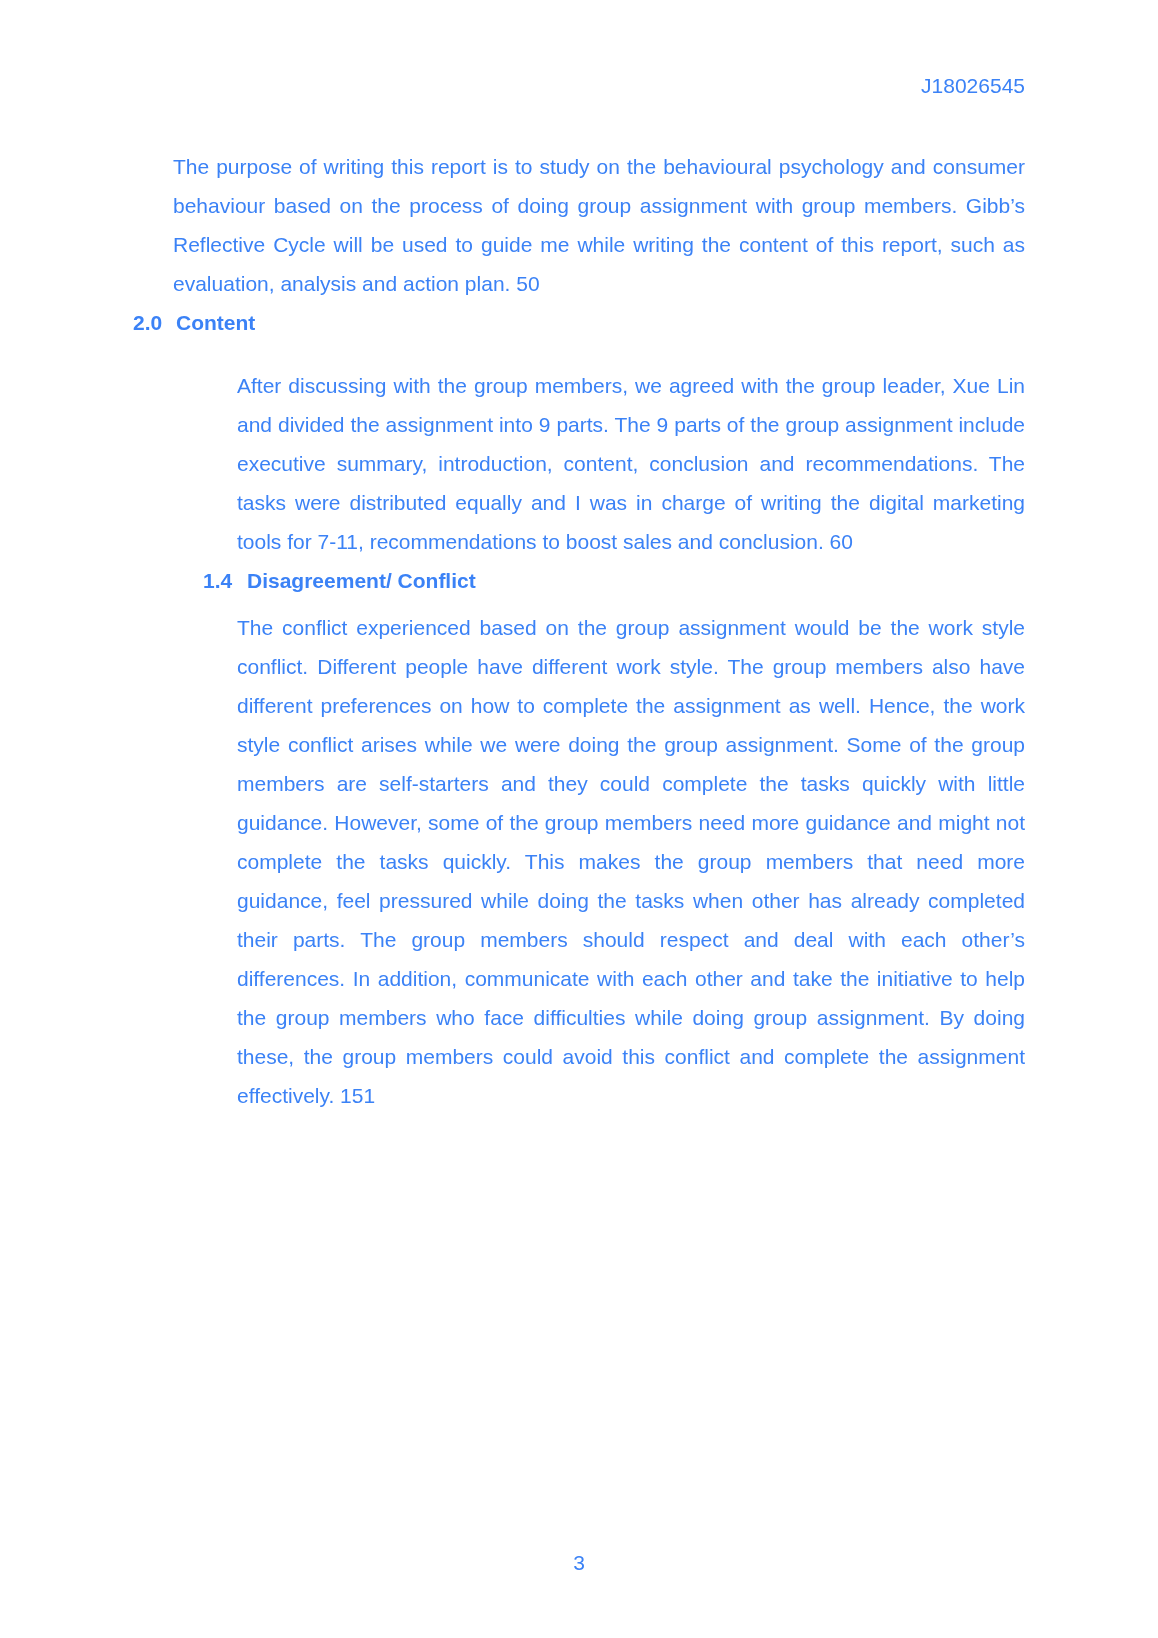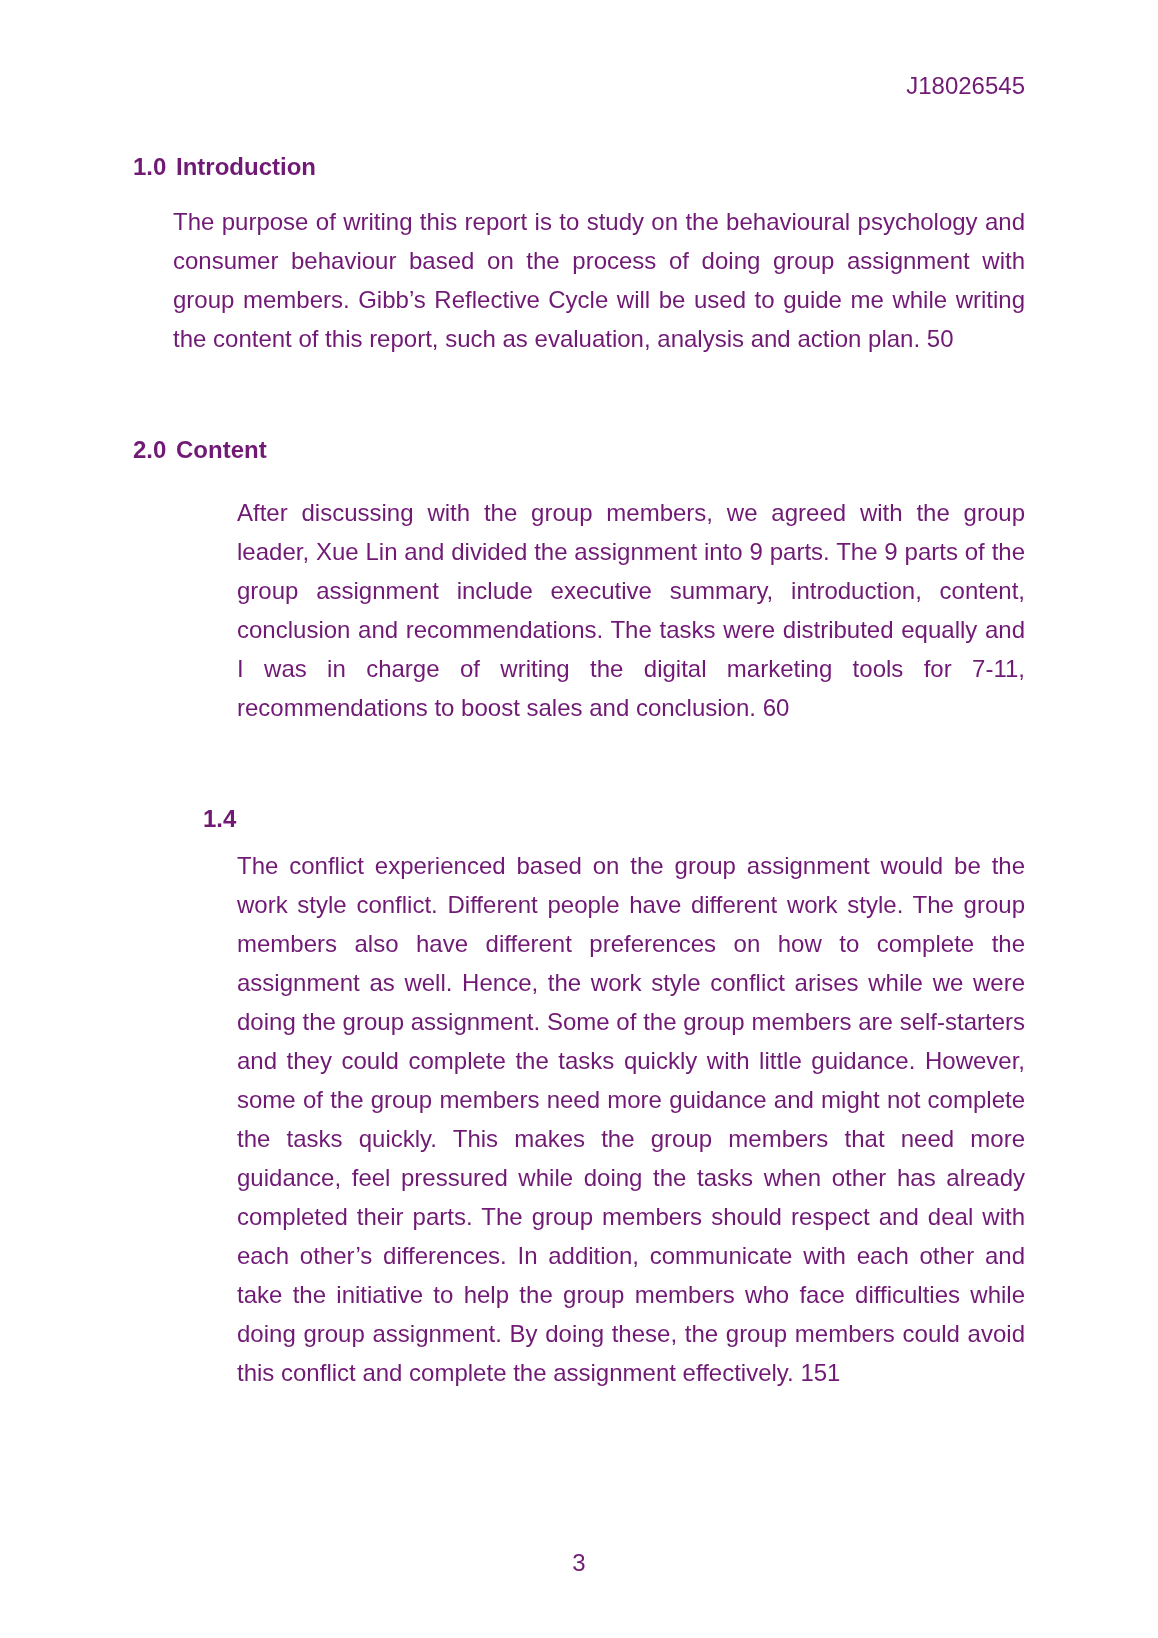--- a/index.html
+++ b/index.html
@@ -3,23 +3,23 @@
 <meta charset="utf-8">
 <style>
   * { margin: 0; padding: 0; box-sizing: border-box; }
   html, body { background: #ffffff; }
   .page {
     width: 1158px;
     height: 1638px;
     background: #ffffff;
     position: relative;
     font-family: "Liberation Sans", sans-serif;
-    font-size: 24px;
+    font-size: 21px;
     line-height: 39px;
-    color: #701a75;
+    color: #3b82f6;
     padding: 66px 133px 13px 133px;
     overflow: hidden;
   }
   .page-header {
     text-align: right;
     margin-bottom: 42px;
   }
   .heading {
     font-weight: bold;
     display: flex;
@@ -34,60 +34,57 @@
   .body-l1 {
     margin-left: 40px;
     margin-top: 16px;
     text-align: justify;
   }
   .body-l2 {
     margin-left: 104px;
     margin-top: 8px;
     text-align: justify;
   }
-  .gap-section { margin-top: 72px; }
+  .gap-section { }
   .gap-sub { margin-top: 24px; }
   .page-footer {
     position: absolute;
     left: 0;
     bottom: 56px;
     width: 100%;
     text-align: center;
   }
 </style>
 </head>
 <body>
 
 <div class="page">
 
   <div class="page-header">
     <span>J18026545</span>
   </div>
 
   <div>
-    <div class="heading heading-l1">
-      <span class="num">1.0</span>
-      <span class="title">Introduction</span>
-    </div>
     <p class="body-l1">The purpose of writing this report is to study on the behavioural psychology and consumer behaviour based on the process of doing group assignment with group members. Gibb’s Reflective Cycle will be used to guide me while writing the content of this report, such as evaluation, analysis and action plan. 50</p>
   </div>
 
   <div class="gap-section">
     <div class="heading heading-l1">
       <span class="num">2.0</span>
       <span class="title">Content</span>
     </div>
 
     <div class="gap-sub">
       <p class="body-l2">After discussing with the group members, we agreed with the group leader, Xue Lin and divided the assignment into 9 parts. The 9 parts of the group assignment include executive summary, introduction, content, conclusion and recommendations. The tasks were distributed equally and I was in charge of writing the digital marketing tools for 7-11, recommendations to boost sales and conclusion.  60</p>
     </div>
 
     <div class="gap-section">
       <div class="heading heading-l2">
         <span class="num">1.4</span>
+        <span class="title">Disagreement/ Conflict</span>
       </div>
       <p class="body-l2">The conflict experienced based on the group assignment would be the work style conflict. Different people have different work style. The group members also have different preferences on how to complete the assignment as well. Hence, the work style conflict arises while we were doing the group assignment. Some of the group members are self-starters and they could complete the tasks quickly with little guidance. However, some of the group members need more guidance and might not complete the tasks quickly. This makes the group members that need more guidance, feel pressured while doing the tasks when other has already completed their parts. The group members should respect and deal with each other’s differences. In addition, communicate with each other and take the initiative to help the group members who face difficulties while doing group assignment. By doing these, the group members could avoid this conflict and complete the assignment effectively. 151</p>
     </div>
   </div>
 
   <div class="page-footer">
     <span>3</span>
   </div>
 
 </div>

